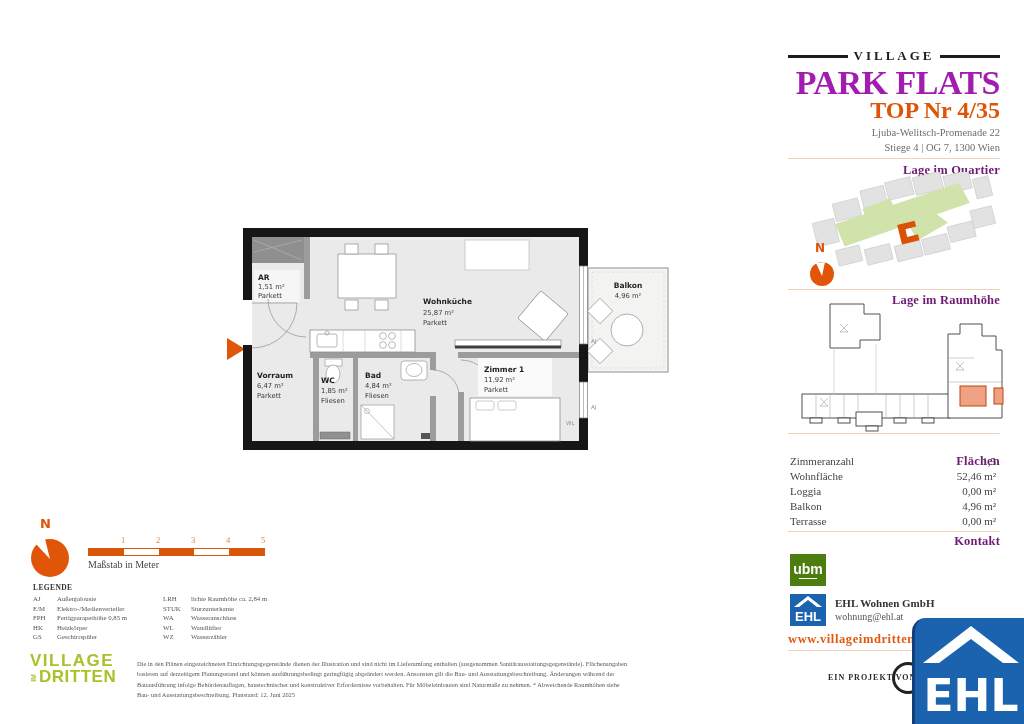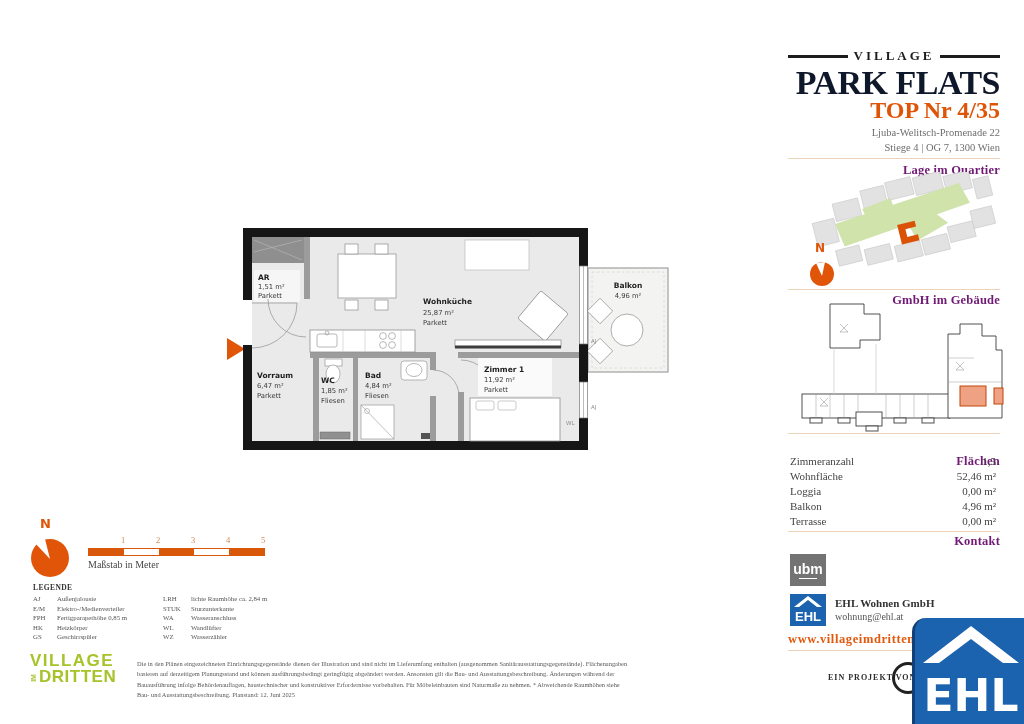--- a/index.html
+++ b/index.html
@@ -5,21 +5,21 @@
   html,body{margin:0;padding:0;}
   body{width:1024px;height:724px;position:relative;background:#ffffff;overflow:hidden;
        font-family:"Liberation Serif",serif;color:#333;}
   .a{position:absolute;}
   .rcol{left:788px;width:212px;}
   .hr{position:absolute;left:788px;width:212px;height:1px;background:#eed2ba;}
   .sec-title{font-weight:bold;color:#701a75;font-size:12.5px;text-align:right;letter-spacing:.2px;}
   .brand-row{display:flex;align-items:center;gap:6px;}
   .brand-line{flex:1;height:3px;background:#1d1d1d;}
   .brand-top{font-weight:bold;font-size:13px;letter-spacing:3px;color:#1d1d1d;}
-  .brand-main{font-weight:bold;font-size:34px;letter-spacing:-.5px;color:#0f172a;text-align:right;white-space:nowrap;line-height:1;}
+  .brand-main{font-weight:bold;font-size:34px;letter-spacing:-.5px;color:#a21caf;text-align:right;white-space:nowrap;line-height:1;}
   .unit-title{font-weight:bold;font-size:24px;color:#de5508;text-align:right;line-height:1;}
   .addr{font-size:10.5px;color:#6e6e6e;text-align:right;line-height:1.4;}
   .tbl-row{position:absolute;left:0;width:212px;font-size:11px;color:#444;}
   .tbl-label{position:absolute;left:2px;}
   .tbl-value{position:absolute;right:4px;text-align:right;}
   .logo-sq{width:36px;height:32px;display:flex;align-items:center;justify-content:center;flex-direction:column;}
   .contact-name{font-weight:bold;font-size:11px;color:#333;line-height:1.25;}
   .contact-mail{font-size:10px;color:#555;line-height:1.3;}
   .website{font-weight:bold;font-size:12.5px;color:#e2580c;letter-spacing:.6px;}
   .projektvon{font-weight:bold;font-size:8px;letter-spacing:1px;color:#2b2b2b;}
@@ -89,21 +89,21 @@
   </g>
 </svg>
 
 <svg class="a" style="left:802px;top:238px;" width="40" height="56" viewBox="0 0 40 56">
   <text x="13" y="14" font-size="12" font-weight="bold" fill="#de5508" font-family="Liberation Serif,serif">N</text>
   <circle cx="20" cy="36" r="12" fill="#e05508"></circle>
   <polygon points="20,38 14,25 23,24" fill="#ffffff"></polygon>
 </svg>
 
 <div class="hr" style="top:289px;"></div>
-<div class="a rcol sec-title" style="top:293px;">GmbH im Gebäude</div>
+<div class="a rcol sec-title" style="top:293px;">Lage im Raumhöhe</div>
 
 <svg class="a" style="left:796px;top:302px;" width="212" height="130" viewBox="0 0 212 130">
   <g fill="#ffffff" stroke="#3c3c3c" stroke-width="0.9">
     <path d="M34,2 h34 v10 h16 v26 h-20 v8 h-30 z"></path>
     <rect x="6" y="92" width="148" height="24"></rect>
     <rect x="60" y="110" width="26" height="14"></rect>
     <path d="M152,32 h12 v-10 h22 v12 h14 v14 h6 v68 h-54 z"></path>
     <rect x="14" y="116" width="12" height="5"></rect>
       <rect x="42" y="116" width="12" height="5"></rect>
     <rect x="70" y="124" width="12" height="5"></rect>
@@ -156,21 +156,21 @@
   <div class="tbl-row" style="top:60px;">
     <span class="tbl-label">Terrasse</span>
     <span class="tbl-value">0,00 m²</span>
   </div>
 </div>
 
 <div class="hr" style="top:531px;"></div>
 <div class="a rcol sec-title" style="top:534px;">Kontakt</div>
 
 <div class="a" style="left:790px;top:554px;display:flex;gap:9px;align-items:center;">
-  <div class="logo-sq" style="background:#737373;">
+  <div class="logo-sq" style="background:#4d7c0f;">
     <span style="color:#fff;font-family:'Liberation Sans',sans-serif;font-weight:bold;font-size:14px;line-height:1;">ubm</span>
     <div style="width:18px;height:1px;background:#fff;margin-top:2px;"></div>
   </div>
 </div>
 
 <div class="a" style="left:790px;top:594px;display:flex;gap:9px;align-items:center;">
   <div class="logo-sq" style="background:#1b63ae;position:relative;">
     <svg width="36" height="32" viewBox="0 0 36 32" style="position:absolute;left:0;top:0;">
       <polygon points="4,13 18,2 32,13 27,13 18,6 9,13" fill="#ffffff"></polygon>
     </svg>

